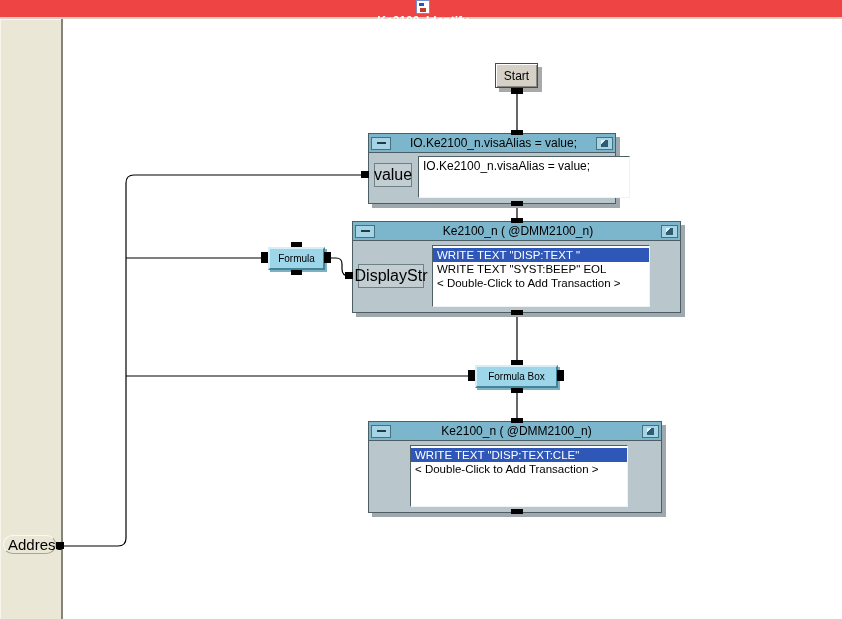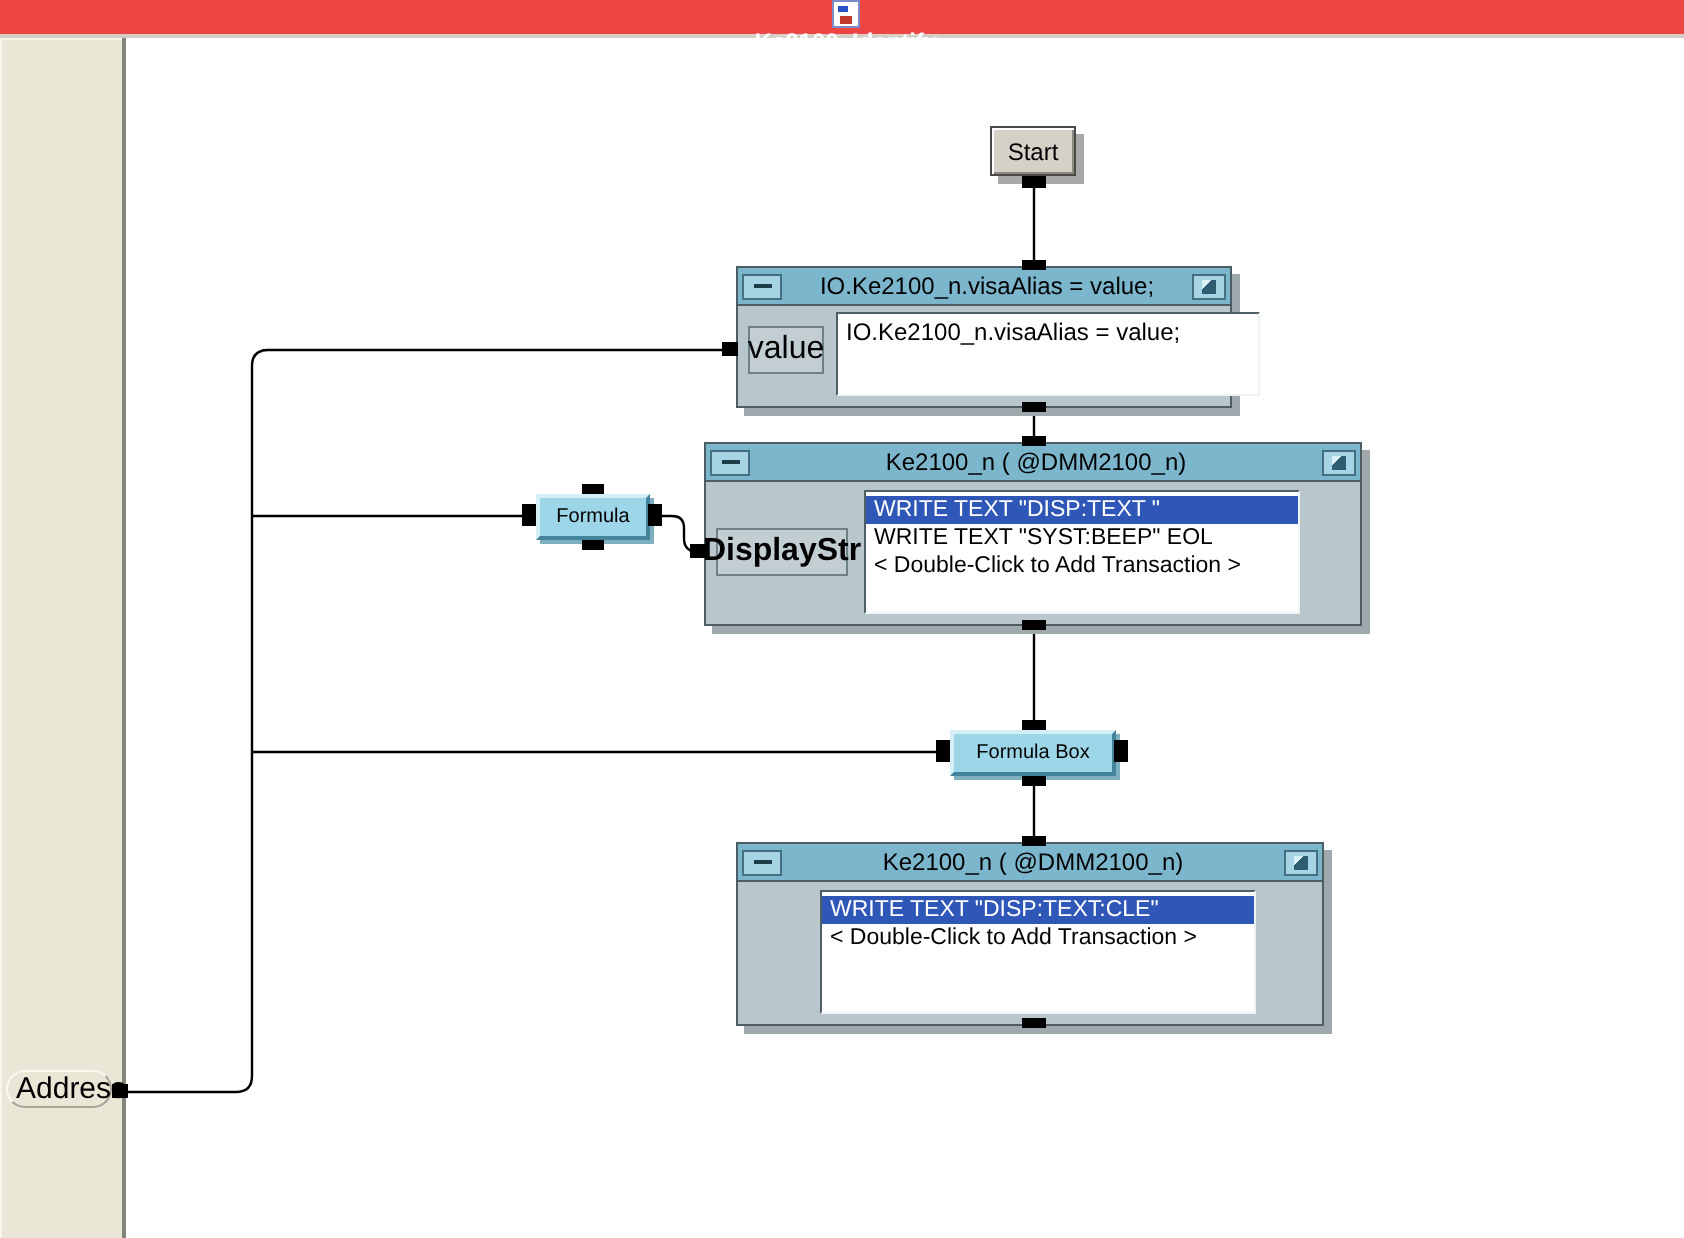--- a/index.html
+++ b/index.html
@@ -112,21 +112,21 @@
   <div class="vee-box" style="left:352px;top:221px;width:329px;height:92px;">
     <div class="vee-titlebar">
       <div class="tb-btn">
           <div class="min-glyph"></div>
         </div>
       <div class="vee-title">Ke2100_n ( @DMM2100_n)</div>
       <div class="tb-btn rsz">
           <div class="resize-glyph"></div>
         </div>
     </div>
-    <div class="terminal-label" style="left:5px;top:42px;width:66px;height:24px;font-weight:bold;">DisplayStr</div>
+    <div class="terminal-label" style="left:5px;top:42px;width:66px;height:24px;">DisplayStr</div>
     <div class="tx-list" style="left:79px;top:23px;width:218px;height:62px;">
       <div class="tx-row selected">WRITE TEXT "DISP:TEXT "</div>
       <div class="tx-row">WRITE TEXT "SYST:BEEP" EOL</div>
       <div class="tx-row">&lt; Double-Click to Add Transaction &gt;</div>
     </div>
   </div>
 
   <div class="icon-obj" style="left:268px;top:247px;width:57px;height:23px;">Formula</div>
 
   <div class="icon-obj" style="left:475px;top:365px;width:83px;height:23px;">Formula Box</div>

